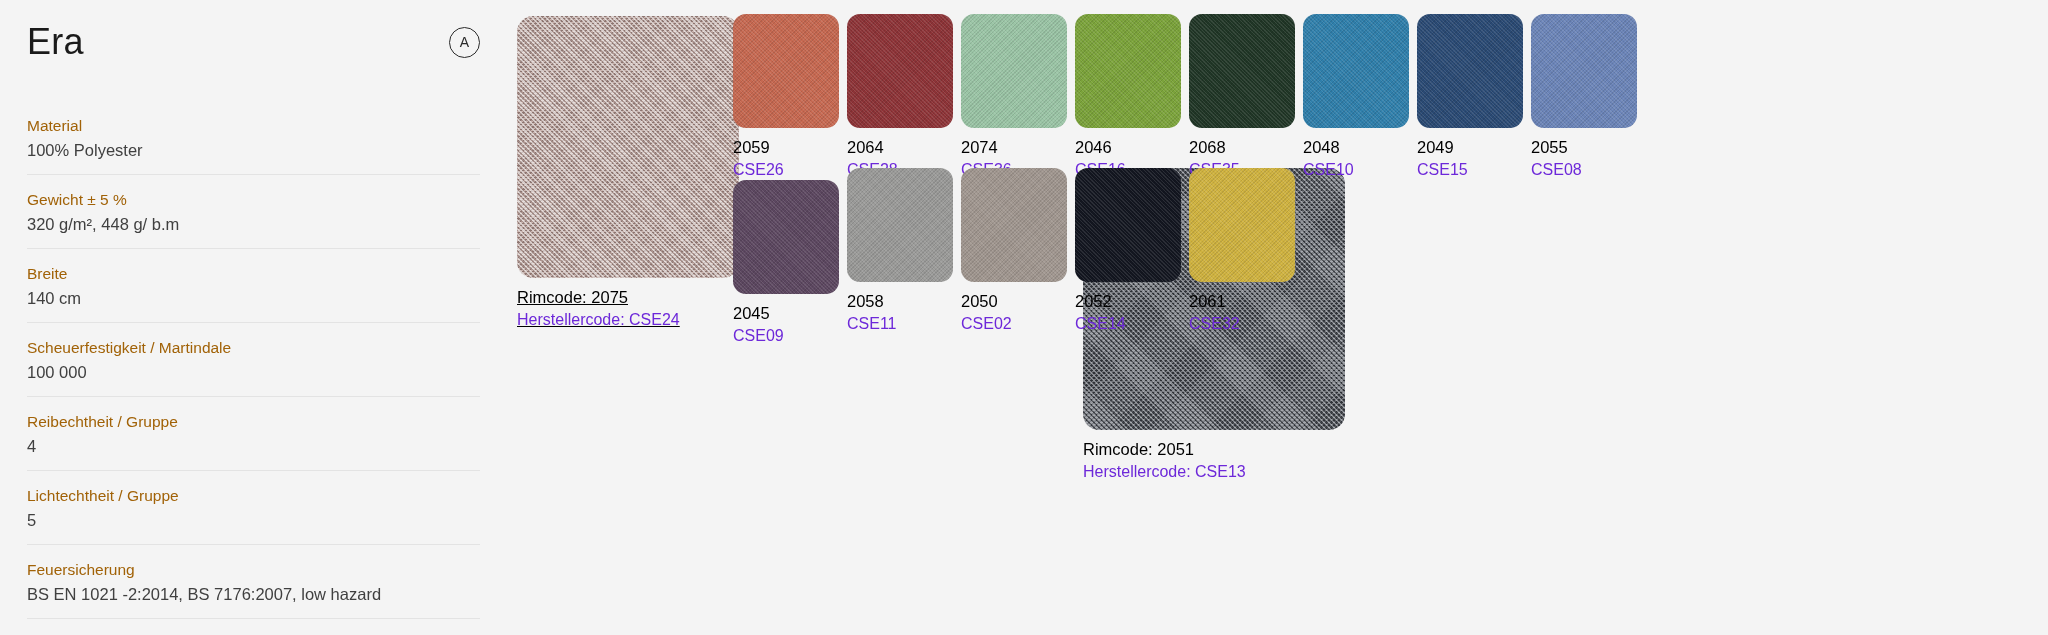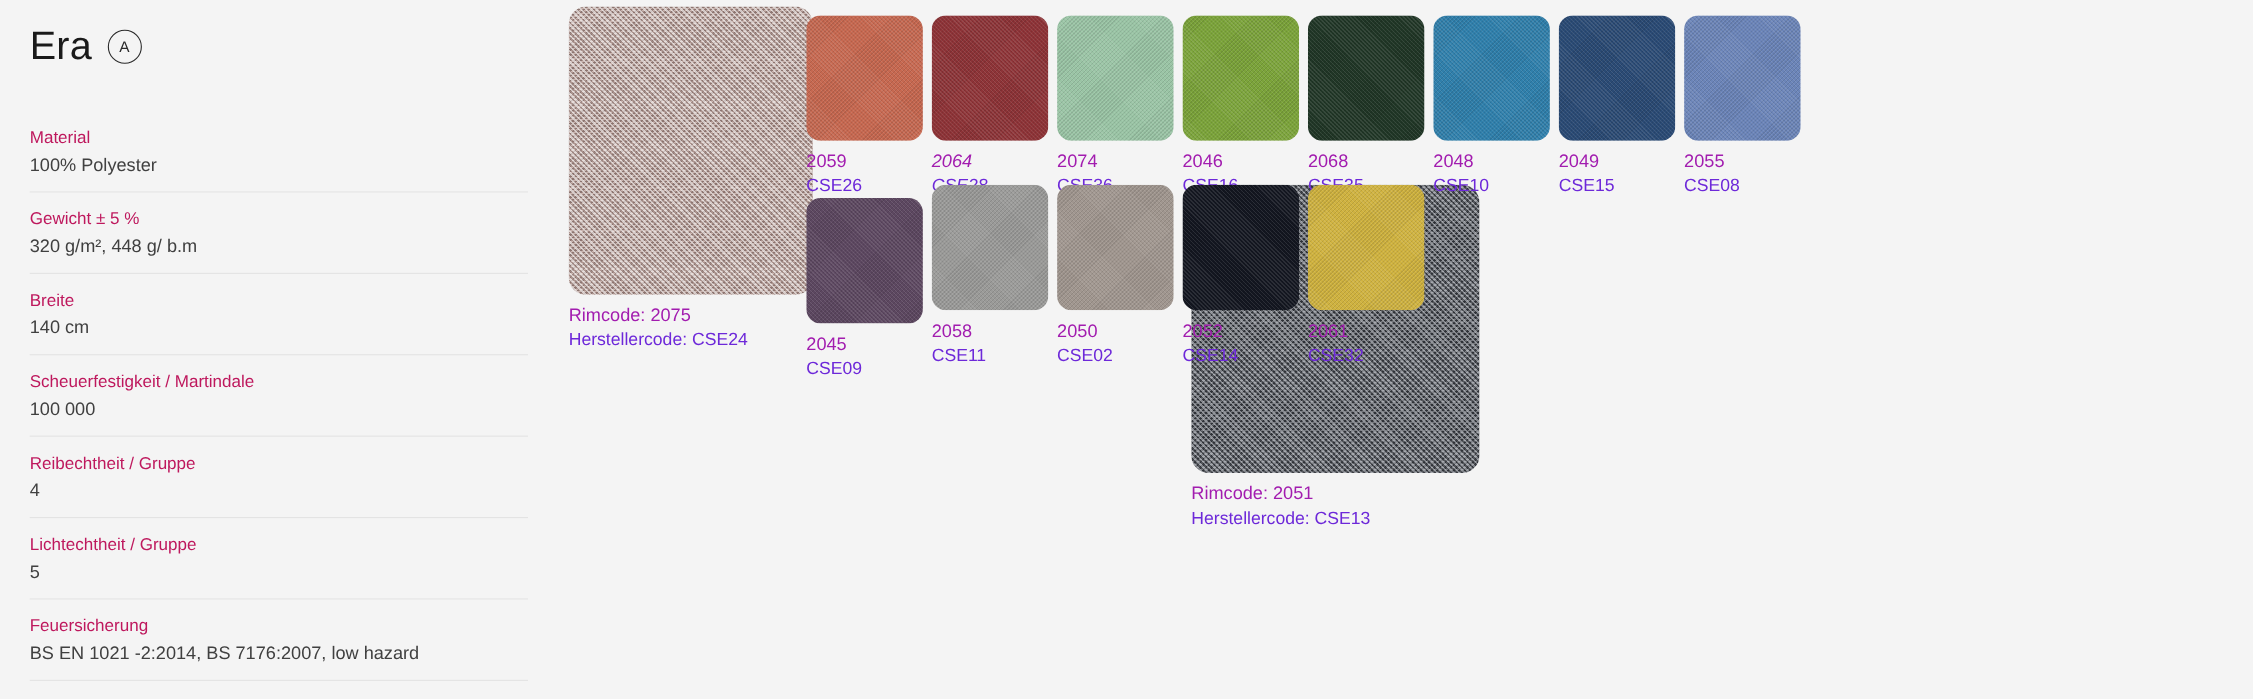--- a/index.html
+++ b/index.html
@@ -6,41 +6,41 @@
   html, body {
     width: 2048px; height: 635px;
     background: #f4f4f4;
     font-family: "Liberation Sans", sans-serif;
     overflow: hidden;
   }
   #app { position: relative; width: 2048px; height: 635px; display: flex; }
 
   
   .sidebar { width: 505px; flex: 0 0 505px; padding: 24px 25px 0 27px; }
-  .title-row { display: flex; align-items: center; gap: 14px; margin-bottom: 56px; }
+  .title-row { display: flex; align-items: center; gap: 14px; margin-bottom: 56px; justify-content: space-between; }
   .product-title { font-size: 36px; font-weight: 400; color: #1a1a1a; letter-spacing: .2px; line-height: 1; }
   .badge {
     width: 31px; height: 31px; border-radius: 50%;
     border: 1.4px solid #2a2a2a; display: flex; align-items: center; justify-content: center;
     font-size: 14px; color: #2a2a2a; line-height: 1;
   }
   .spec { padding: 0 0 13px 0; border-bottom: 1px solid #e3e3e3; margin-bottom: 15px; }
   .spec:last-child { margin-bottom: 0; }
-  .spec-label { font-size: 15.5px; color: #be185d; line-height: 1.25; margin-bottom: 5px; font-weight: 400; }
+  .spec-label { font-size: 15.5px; color: #a16207; line-height: 1.25; margin-bottom: 5px; font-weight: 400; }
   .spec-value { font-size: 16.5px; color: #404040; line-height: 1.25; font-weight: 400; }
 
   
   .swatch-area { position: relative; flex: 1; }
 
   .swatch { position: absolute; }
   .chip { border-radius: 13px; width: 100%; }
   .chip.hero { border-radius: 16px; }
 
   .chip-caption { margin-top: 9px; }
-  .code-main { font-size: 16.5px; color: #a21caf; line-height: 1.3; font-weight: 400; }
+  .code-main { font-size: 16.5px; color: #000000; line-height: 1.3; font-weight: 400; }
   .code-sub  { font-size: 16px; color: #6d28d9; line-height: 1.3; font-weight: 400; margin-top: 2px; }
 
   
   .weave-rose {
     background-color: #bea59f;
     background-image:
       repeating-linear-gradient(45deg, rgba(255,255,255,.55) 0 1.6px, rgba(255,255,255,0) 1.6px 3.4px),
       repeating-linear-gradient(-45deg, rgba(95,70,66,.40) 0 1.6px, rgba(0,0,0,0) 1.6px 3.4px),
       repeating-linear-gradient(0deg, rgba(255,255,255,.18) 0 1px, rgba(0,0,0,.10) 1px 2.3px);
   }
@@ -96,21 +96,21 @@
         </div>
         <div class="spec">
           <div class="spec-label">Feuersicherung</div>
           <div class="spec-value">BS EN 1021 -2:2014, BS 7176:2007, low hazard</div>
         </div>
       </div>
   </aside>
 
   <section class="swatch-area">
 
-    <div class="swatch" style="left:12px; top:6px; width:222px;">
+    <div class="swatch" style="left:12px; top:16px; width:222px;text-decoration:underline;">
       <div class="chip hero weave-rose" style="height:262px;"></div>
       <div class="chip-caption">
         <div class="code-main">Rimcode: 2075</div>
         <div class="code-sub">Herstellercode: CSE24</div>
       </div>
     </div>
 
     <div class="swatch" style="left:578px; top:168px; width:262px;">
       <div class="chip hero weave-grey" style="height:262px;"></div>
       <div class="chip-caption">
@@ -120,21 +120,21 @@
     </div>
 
     <div id="grid-row-1">
         <div class="swatch" style="left: 228px; top: 14px; width: 106px;">
           <div class="chip tex" style="height: 114px; background-color: rgb(198, 104, 80);"></div>
           <div class="chip-caption">
             <div class="code-main">2059</div>
             <div class="code-sub">CSE26</div>
           </div>
         </div>
-        <div class="swatch" style="left: 342px; top: 14px; width: 106px; font-style: italic;">
+        <div class="swatch" style="left: 342px; top: 14px; width: 106px;">
           <div class="chip tex" style="height: 114px; background-color: rgb(141, 51, 55);"></div>
           <div class="chip-caption">
             <div class="code-main">2064</div>
             <div class="code-sub">CSE28</div>
           </div>
         </div>
         <div class="swatch" style="left: 456px; top: 14px; width: 106px;">
           <div class="chip tex" style="height: 114px; background-color: rgb(154, 196, 165);"></div>
           <div class="chip-caption">
             <div class="code-main">2074</div>

